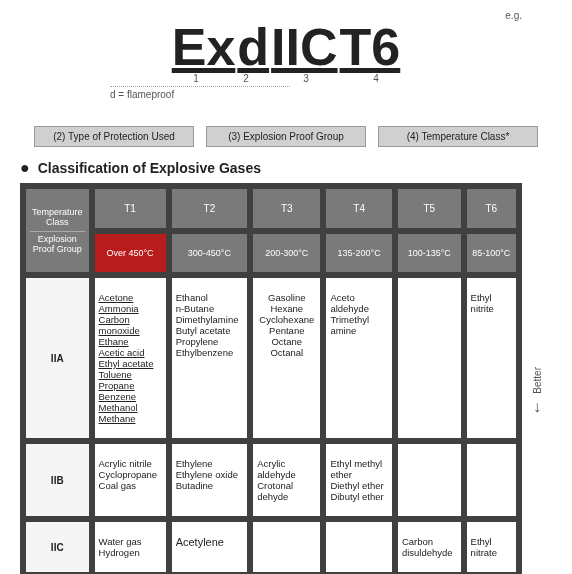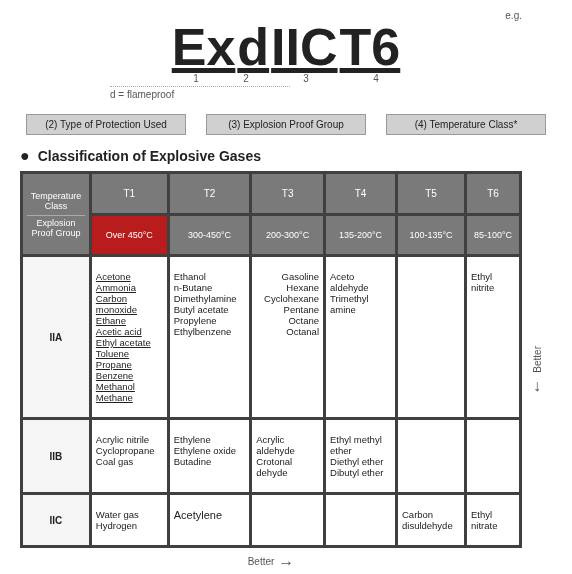--- a/index.html
+++ b/index.html
@@ -17,22 +17,22 @@
     .diagram-section {
       text-align: center;
       margin-bottom: 8px;
       position: relative;
     }
 
     
     .bracket-labels {
       display: flex;
       justify-content: center;
-      gap: 20px;
-      margin-top: 14px;
+      gap: 12px;
+      margin-top: 26px;
       margin-bottom: 12px;
     }
     .bracket-box {
       border: 1px solid #999;
       background: #d0d0d0;
       padding: 4px 8px;
       font-size: 10px;
       text-align: center;
     }
     .bracket-box.wide {
@@ -53,21 +53,21 @@
       font-size: 16px;
     }
 
     
     .gas-table {
       width: 100%;
       border-collapse: collapse;
       font-size: 10px;
     }
     .gas-table th, .gas-table td {
-      border: 3px solid #404040;
+      border: 6px solid #404040;
       padding: 14px 4px;
       vertical-align: top;
       text-align: center;
     }
     .gas-table .header-row th {
       background: #7a7a7a;
       color: #fff;
       font-weight: normal;
       text-align: center;
     }
@@ -196,21 +196,21 @@
 Propane
 Benzene
 Methanol
 Methane</td>
           <td style="text-align:left; white-space:pre-line; font-size:9.5px;">Ethanol
 n-Butane
 Dimethylamine
 Butyl acetate
 Propylene
 Ethylbenzene</td>
-          <td style="text-align:right; white-space:pre-line; font-size:9.5px;">Gasoline
+          <td style="text-align:center; white-space:pre-line; font-size:9.5px;">Gasoline
 Hexane
 Cyclohexane
 Pentane
 Octane
 Octanal</td>
           <td style="text-align:left; white-space:pre-line; font-size:9.5px;">Aceto
 aldehyde
 Trimethyl
 amine</td>
           <td></td>

